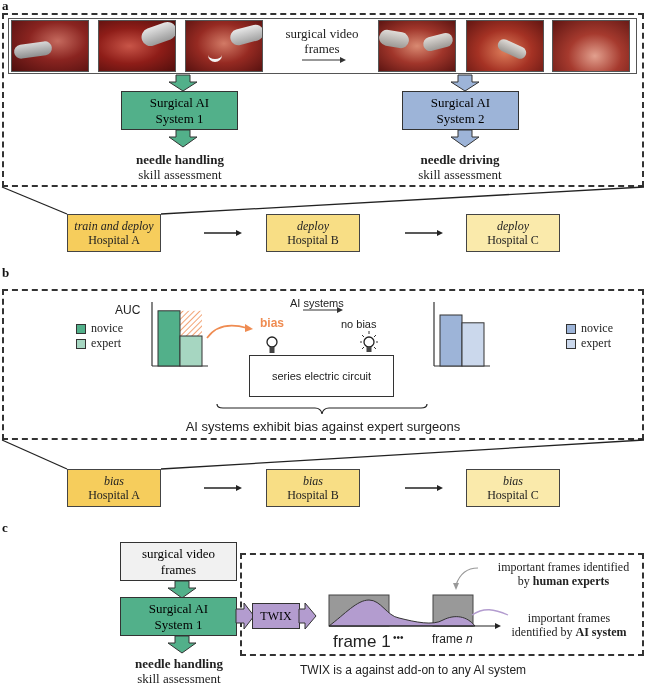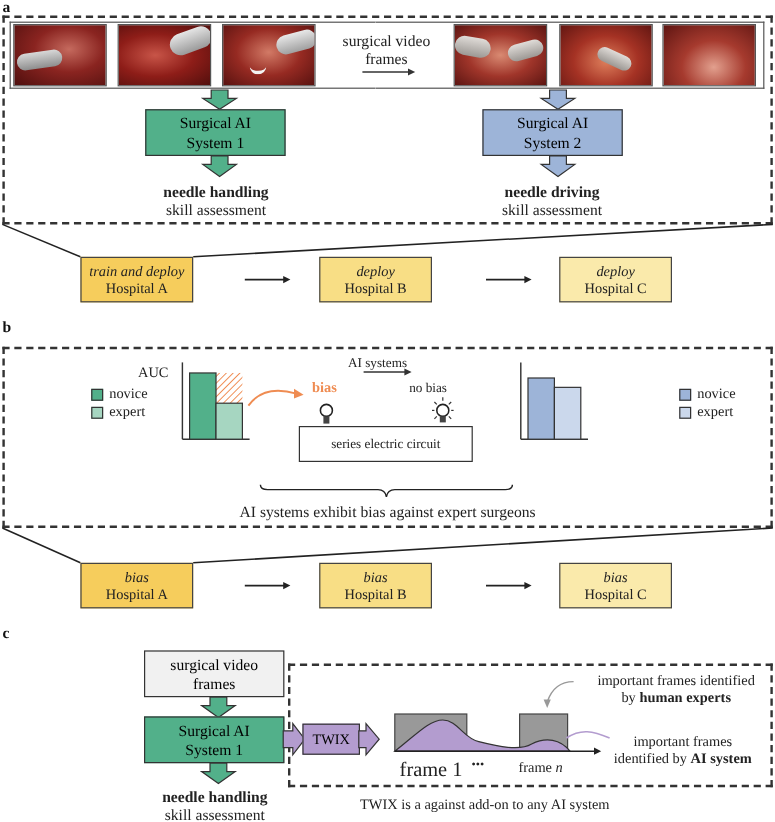--- a/index.html
+++ b/index.html
@@ -1,20 +1,20 @@
 <!DOCTYPE html>
 <html><head>
 <meta charset="utf-8">
 <style>
   html, body { margin: 0; padding: 0; background: #ffffff; }
   body { width: 646px; height: 685px; position: relative; overflow: hidden;
          font-family: "DejaVu Serif", "Liberation Serif", serif; color: #222; }
   .abs { position: absolute; }
   .panel-label { font-family: "Liberation Serif", serif; font-weight: bold; font-size: 13px; color: #111; }
-  .serif { font-family: Liberation Serif, serif; }
+  .serif { font-family: Liberation Sans, sans-serif; }
   .dash-box { position: absolute; border: 2px dashed #333; box-sizing: border-box; }
   .frame { position: absolute; width: 78px; height: 52px; border: 1px solid #555; box-sizing: border-box; overflow: hidden; }
   .sysbox { position: absolute; border: 1px solid #333; box-sizing: border-box; display: flex; flex-direction: column;
             align-items: center; justify-content: center; font-family: "Liberation Serif", serif; font-size: 13px; line-height: 16px; color: #000000; text-align: center; }
   .hosp { position: absolute; width: 94px; height: 38px; border: 1px solid #444; box-sizing: border-box;
           display: flex; flex-direction: column; align-items: center; justify-content: center;
           font-family: "Liberation Serif", serif; font-size: 12px; line-height: 14px; color: #222; text-align: center; }
   .hosp .it { font-style: italic; }
   .caption { font-family: "Liberation Serif", serif; font-size: 12px; text-align: center; line-height: 14px; color: #222; }
   .caption b { font-weight: bold; }
@@ -170,21 +170,21 @@
     <line x1="12" y1="1" x2="12" y2="4"></line>
       <line x1="3" y1="12" x2="5" y2="12"></line>
       <line x1="19" y1="12" x2="21" y2="12"></line>
     <line x1="5" y1="5" x2="7" y2="7"></line>
       <line x1="19" y1="5" x2="17" y2="7"></line>
     <line x1="5" y1="19" x2="7" y2="17"></line>
       <line x1="19" y1="19" x2="17" y2="17"></line>
   </g>
 </svg>
 
-<div class="abs serif" style="left:249px;top:355px;width:145px;height:30px;border:1px solid #333;box-sizing:border-box;display:flex;align-items:center;justify-content:center;font-size:11px;">
+<div class="abs serif" style="left:249px;top:355px;width:145px;height:42px;border:1px solid #333;box-sizing:border-box;display:flex;align-items:center;justify-content:center;font-size:11px;">
   <span>series electric circuit</span>
 </div>
 
 <svg style="left:215px;top:402px;" width="215" height="16">
   <path d="M2,2 Q2,6 8,6 L100,6 Q106,6 107,12 Q108,6 114,6 L206,6 Q212,6 212,2" fill="none" stroke="#222" stroke-width="1.2"></path>
 </svg>
 <div class="abs serif" style="left:150px;top:419px;width:346px;text-align:center;font-size:13px;">AI systems exhibit bias against expert surgeons</div>
 
 <svg id="right-chart" style="left:430px;top:300px;" width="70" height="70">
   <line x1="4" y1="2" x2="4" y2="66" stroke="#333" stroke-width="1.2"></line>

